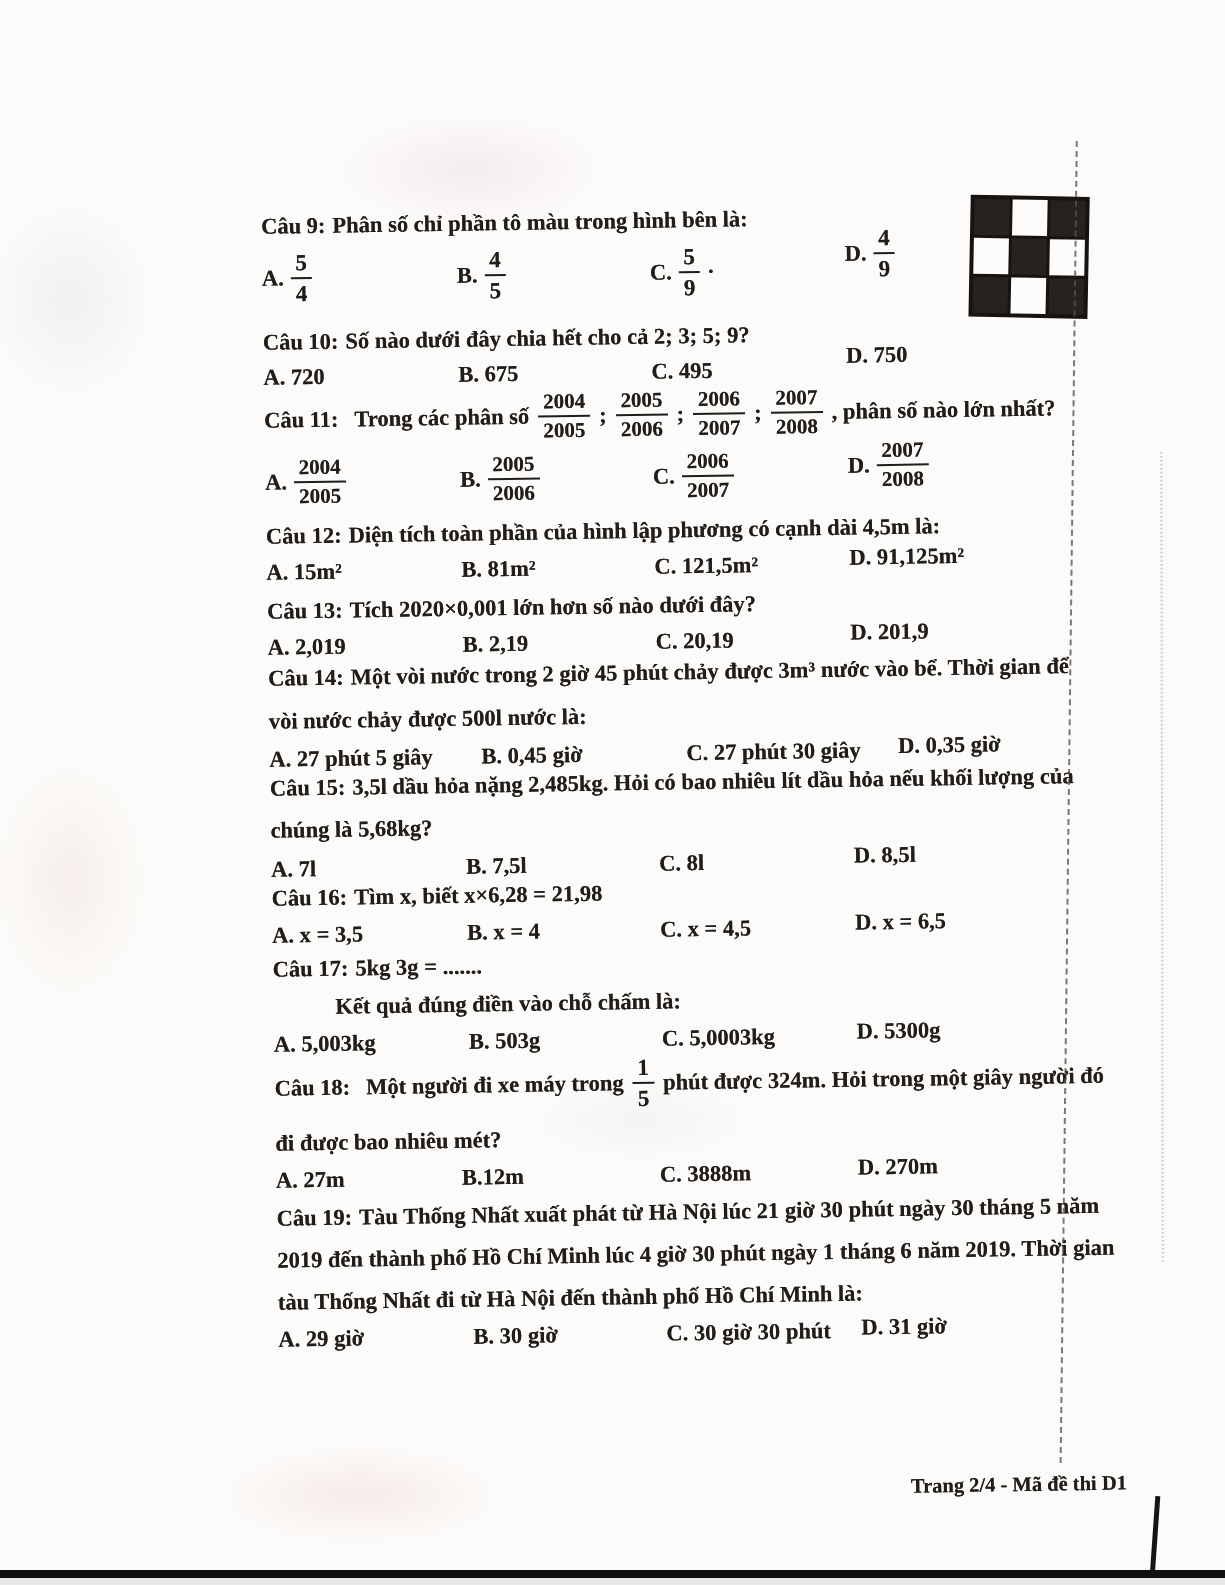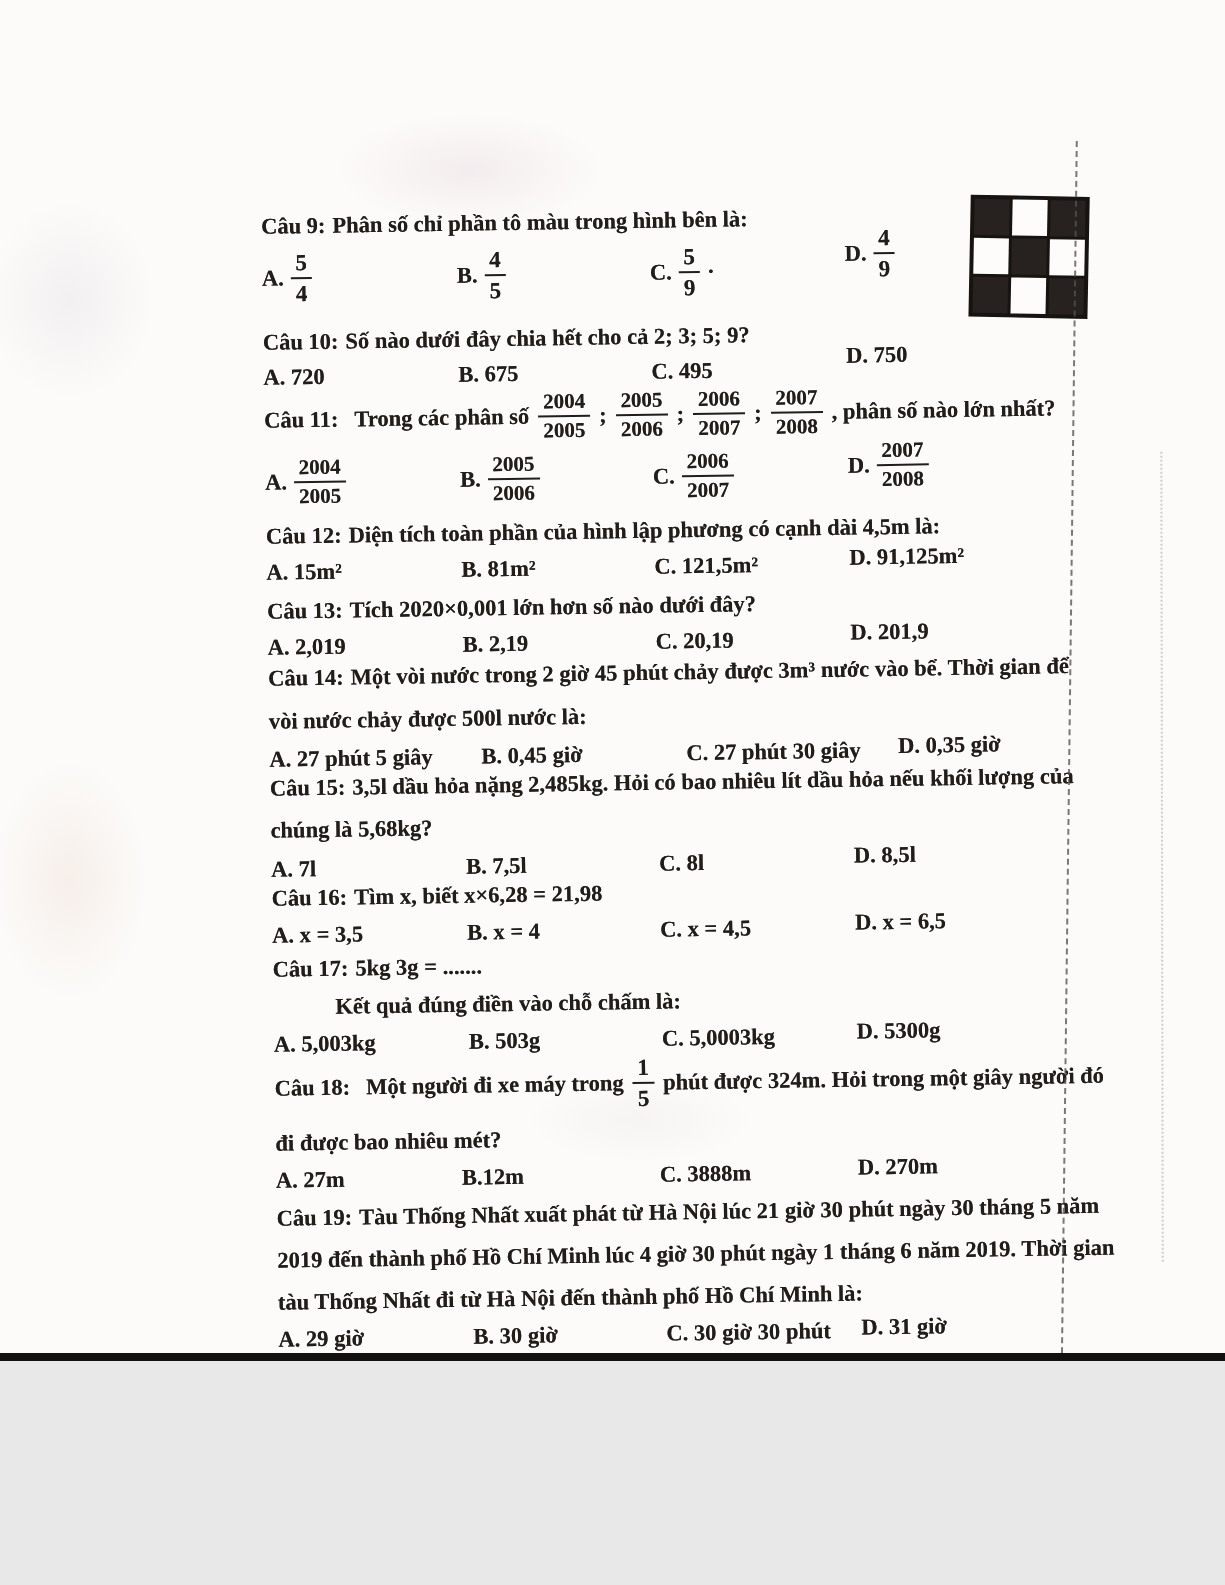--- a/index.html
+++ b/index.html
@@ -1,17 +1,17 @@
 <!DOCTYPE html>
 <html><head>
 <meta charset="utf-8">
 <style>
   html,body { margin:0; padding:0; background:#e8e8e8; }
   .page {
-    position:relative; width:1225px; height:1361px; overflow:hidden;
+    position:relative; width:1225px; height:1578px; overflow:hidden;
     color:#201d1a;
     font-family:"Liberation Serif", serif;
     background:
       radial-gradient(190px 80px at 470px 170px, rgba(228,208,218,.35), transparent 70%),
       radial-gradient(120px 140px at 70px 300px, rgba(218,214,224,.30), transparent 70%),
       radial-gradient(110px 170px at 70px 880px, rgba(236,216,206,.35), transparent 70%),
       radial-gradient(200px 70px at 360px 1495px, rgba(232,196,196,.30), transparent 70%),
       radial-gradient(160px 60px at 640px 1120px, rgba(225,222,228,.25), transparent 70%),
       #fcfbf9;
   }

